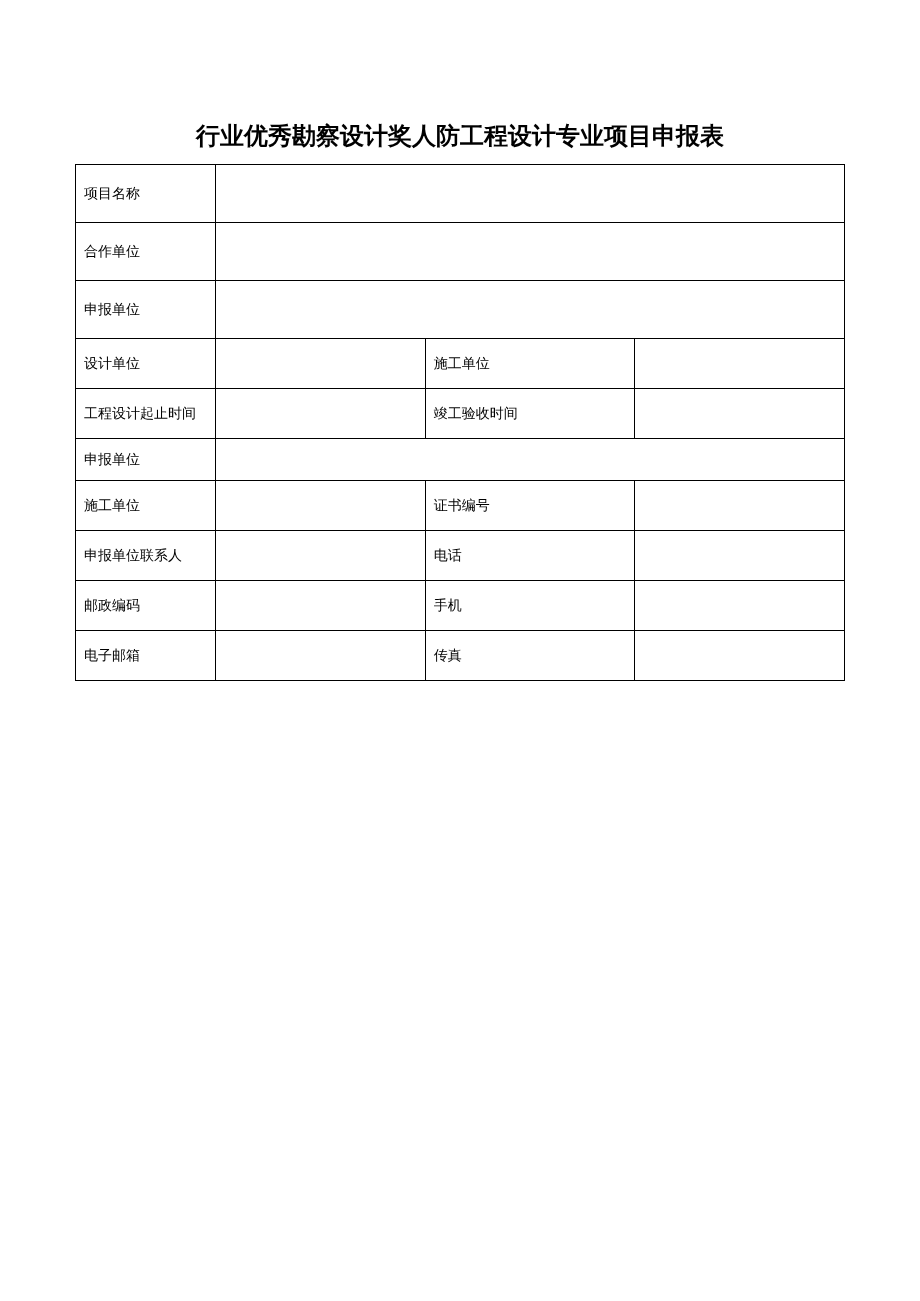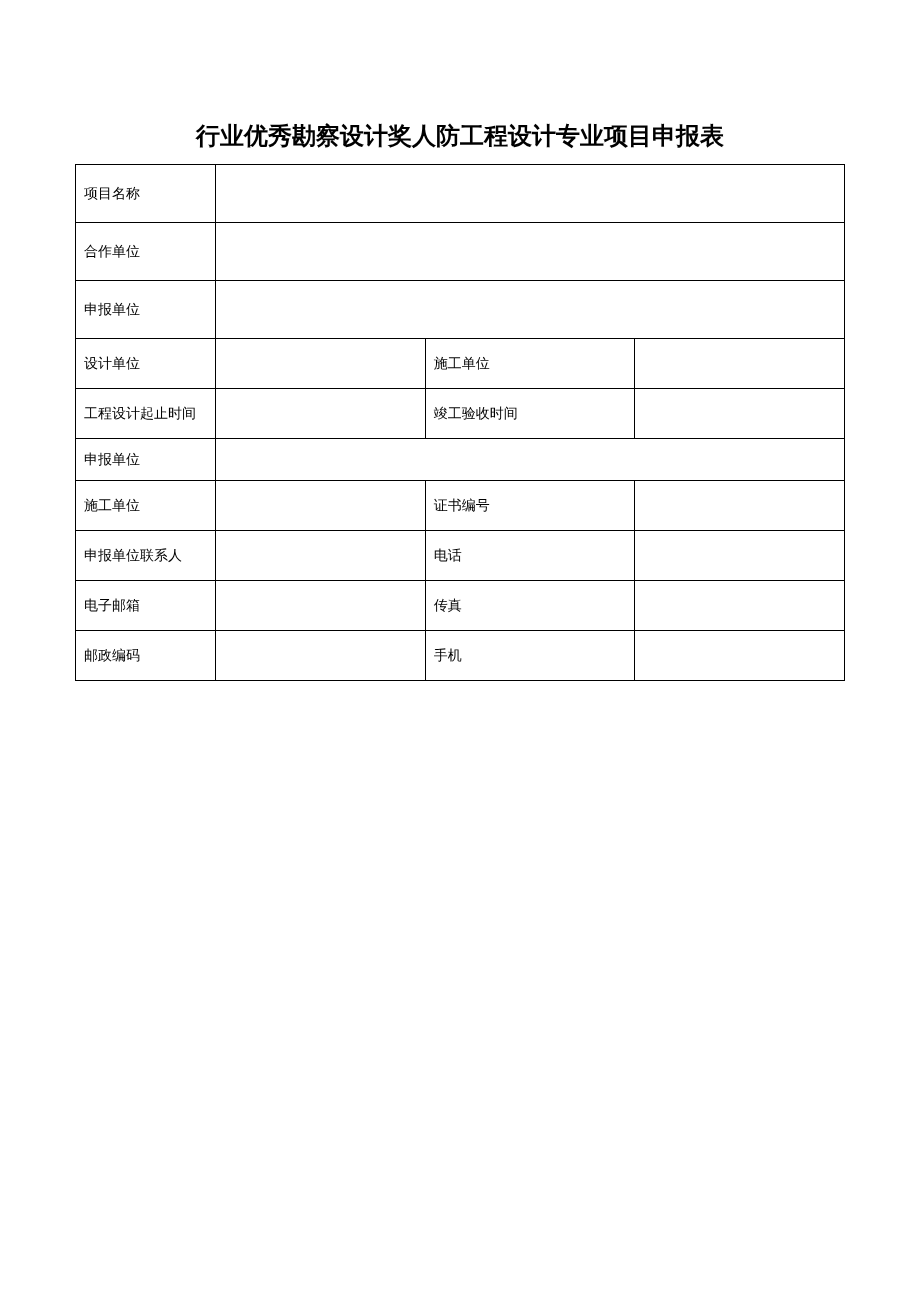--- a/index.html
+++ b/index.html
@@ -95,25 +95,25 @@
     <td class="label-col-inner">证书编号</td>
     <td class="value-cell"></td>
   </tr>
   <tr class="row-med">
     <td class="label-col">申报单位联系人</td>
     <td class="value-cell"></td>
     <td class="label-col-inner">电话</td>
     <td class="value-cell"></td>
   </tr>
   <tr class="row-med">
+    <td class="label-col">邮政编码</td>
+    <td class="value-cell"></td>
+    <td class="label-col-inner">手机</td>
+    <td class="value-cell"></td>
+  </tr>
+  <tr class="row-med">
     <td class="label-col">电子邮箱</td>
     <td class="value-cell"></td>
     <td class="label-col-inner">传真</td>
-    <td class="value-cell"></td>
-  </tr>
-  <tr class="row-med">
-    <td class="label-col">邮政编码</td>
-    <td class="value-cell"></td>
-    <td class="label-col-inner">手机</td>
     <td class="value-cell"></td>
   </tr>
 </tbody>
   </table>
 
 </body></html>

